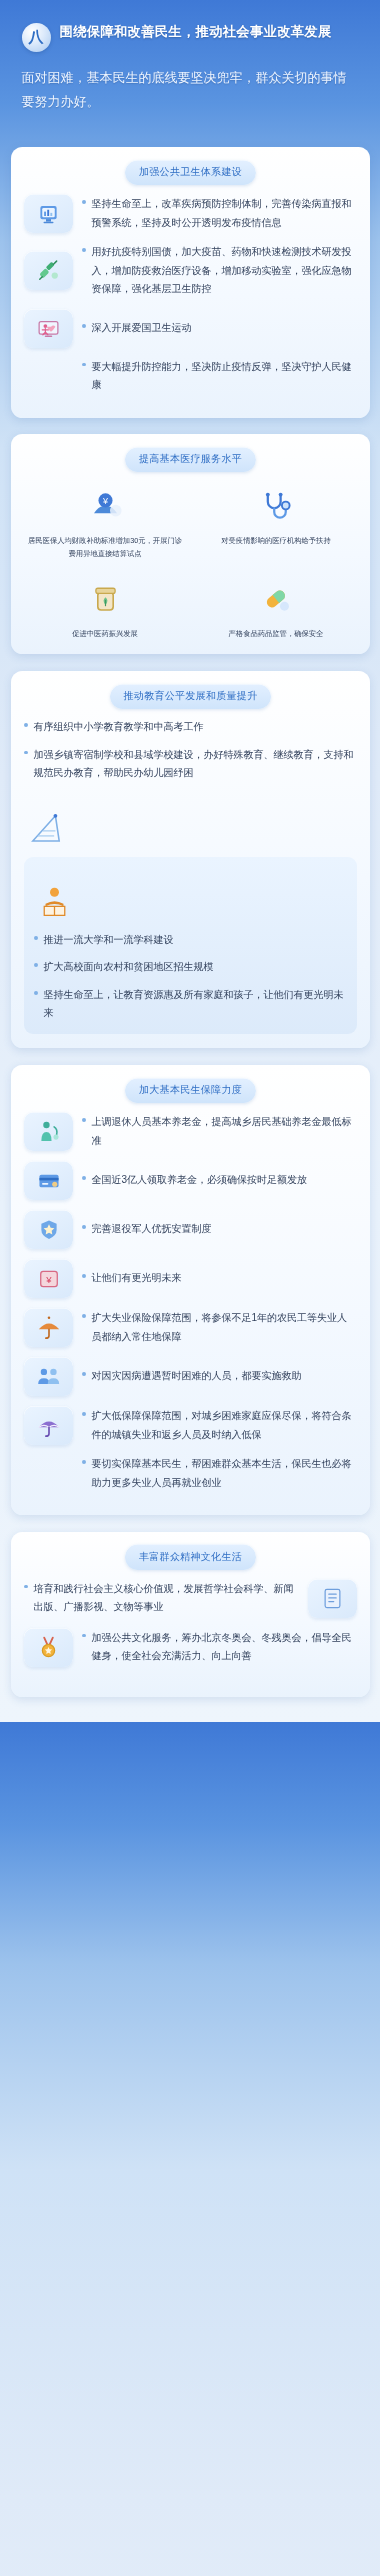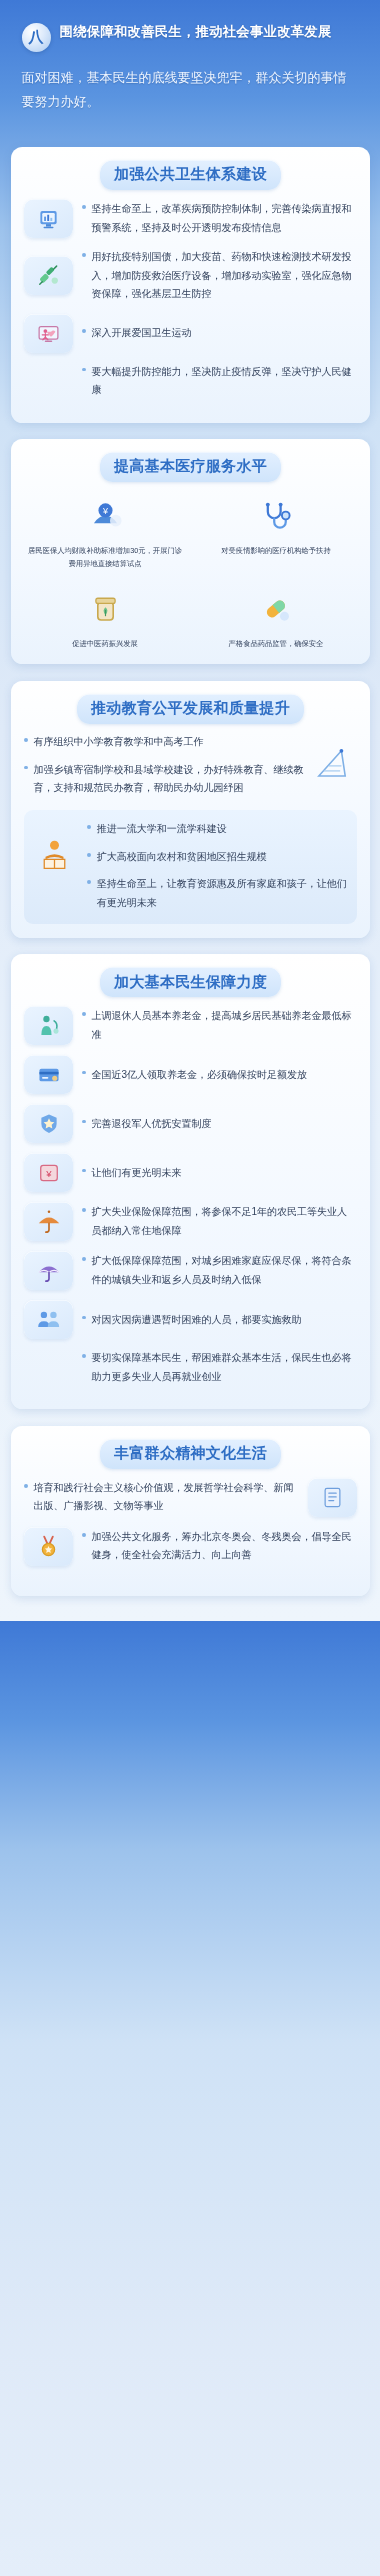--- a/index.html
+++ b/index.html
@@ -54,22 +54,22 @@
   .section-head {
     display: flex; justify-content: center;
     padding-top: 12.7px; padding-bottom: 9px;
   }
   .section-title {
     display: inline-block;
     padding: 5.7px 14px;
     border-radius: 12.7px;
     background: linear-gradient(180deg, #e3f0ff 0%, #cfe4fb 100%);
     color: #2f6ec4;
-    font-size: 15px;
-    font-weight: bold;
+    font-size: 10px;
+    font-weight: normal;
     letter-spacing: 0.3px;
     box-shadow: inset 0 0.6px 0 rgba(255,255,255,.9), 0 1.3px 3.2px rgba(80,130,190,.18);
     white-space: nowrap;
     text-align: right;
   }
   .section-body { padding: 0 12.7px; }
   .bullet {
     display: flex; gap: 5.7px;
     font-size: 10px;
     line-height: 1.85;
@@ -112,21 +112,21 @@
 
   
   .tint {
     background: linear-gradient(180deg, #eaf4ff 0%, #dceafa 100%);
     border-radius: 9px;
     padding: 10px 10px 2.5px 10px;
     margin-top: 3.8px;
   }
   .indent { margin-left: 16.5px; }
 
-  .edu-row { display: flex; align-items: flex-start; gap: 6.3px; }
+  .edu-row { display: flex; align-items: flex-start; gap: 6.3px; flex-direction: column; }
   .edu-col { flex: 1; }
   .edu-icon { flex: 0 0 47px; padding-top: 9px; }
 
   .foot-space { height: 6.3px; }
 </style>
 </head>
 <body>
 
 <div class="page">
 
@@ -389,46 +389,46 @@
         </div>
         <div class="bullet">
           <div class="dot"></div>
           <div class="bullet-text">扩大失业保险保障范围，将参保不足1年的农民工等失业人员都纳入常住地保障</div>
         </div>
       </div>
 
       <div class="row">
         <div class="icon-box">
           <svg width="28" height="28" viewBox="0 0 44 44">
-            <path d="M6 24 q16 -18 32 0 z" fill="#8b6fd0"></path>
-            <path d="M6 24 q8 -6 16 0 q8 -6 16 0" fill="none" stroke="#f3eefd" stroke-width="1.6"></path>
-            <path d="M22 24 v10 q0 4 -5 4" stroke="#6a4fb3" stroke-width="2.6" fill="none" stroke-linecap="round"></path>
-          </svg>
-        </div>
-        <div class="bullet">
-          <div class="dot"></div>
-          <div class="bullet-text">扩大低保障保障范围，对城乡困难家庭应保尽保，将符合条件的城镇失业和返乡人员及时纳入低保</div>
-        </div>
-      </div>
-
-      <div class="row">
-        <div class="icon-box">
-          <svg width="28" height="28" viewBox="0 0 44 44">
             <circle cx="14" cy="14" r="5" fill="#5e9ae6"></circle>
             <circle cx="29" cy="14" r="5" fill="#8fc0f0"></circle>
             <path d="M5 33 q0 -9 9 -9 q9 0 9 9 z" fill="#5e9ae6"></path>
             <path d="M20 33 q0 -9 9 -9 q9 0 9 9 z" fill="#8fc0f0"></path>
           </svg>
         </div>
         <div class="bullet">
           <div class="dot"></div>
           <div class="bullet-text">对因灾因病遭遇暂时困难的人员，都要实施救助</div>
         </div>
       </div>
 
+      <div class="row">
+        <div class="icon-box">
+          <svg width="28" height="28" viewBox="0 0 44 44">
+            <path d="M6 24 q16 -18 32 0 z" fill="#8b6fd0"></path>
+            <path d="M6 24 q8 -6 16 0 q8 -6 16 0" fill="none" stroke="#f3eefd" stroke-width="1.6"></path>
+            <path d="M22 24 v10 q0 4 -5 4" stroke="#6a4fb3" stroke-width="2.6" fill="none" stroke-linecap="round"></path>
+          </svg>
+        </div>
+        <div class="bullet">
+          <div class="dot"></div>
+          <div class="bullet-text">扩大低保障保障范围，对城乡困难家庭应保尽保，将符合条件的城镇失业和返乡人员及时纳入低保</div>
+        </div>
+      </div>
+
       <div class="bullet" style="margin-left:58px;">
         <div class="dot"></div>
         <div class="bullet-text">要切实保障基本民生，帮困难群众基本生活，保民生也必将助力更多失业人员再就业创业</div>
       </div>
     </div>
   </div>
 
   <div class="section">
     <div class="section-head">
       <div class="section-title">丰富群众精神文化生活</div>

